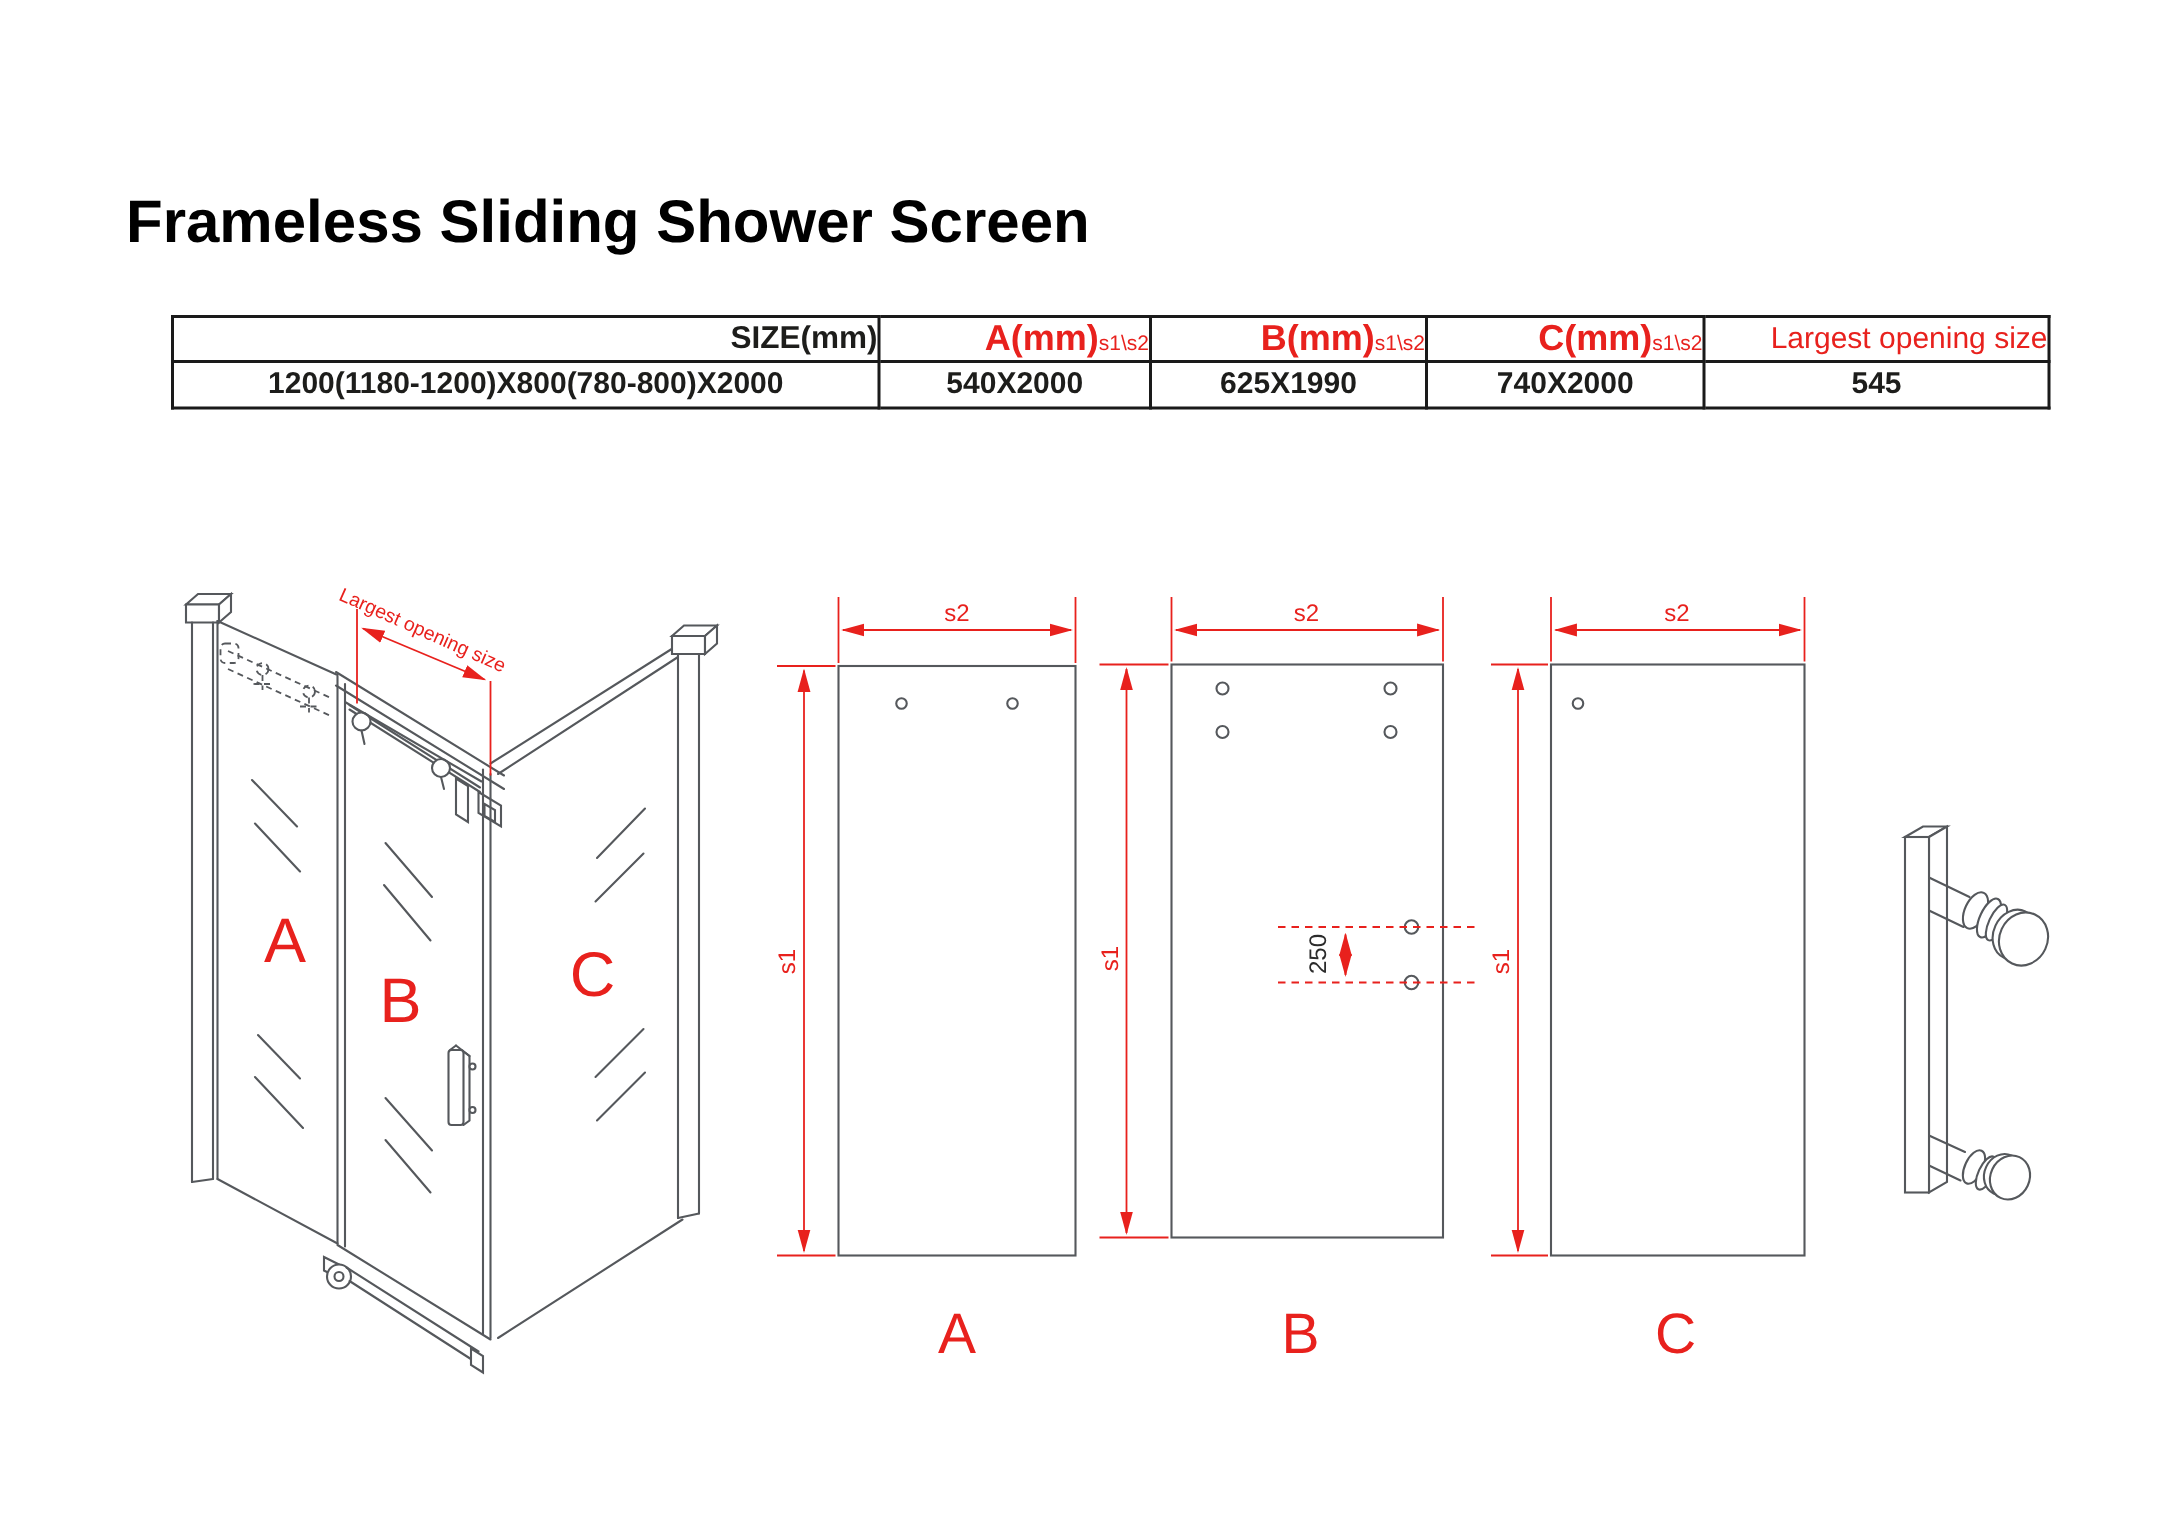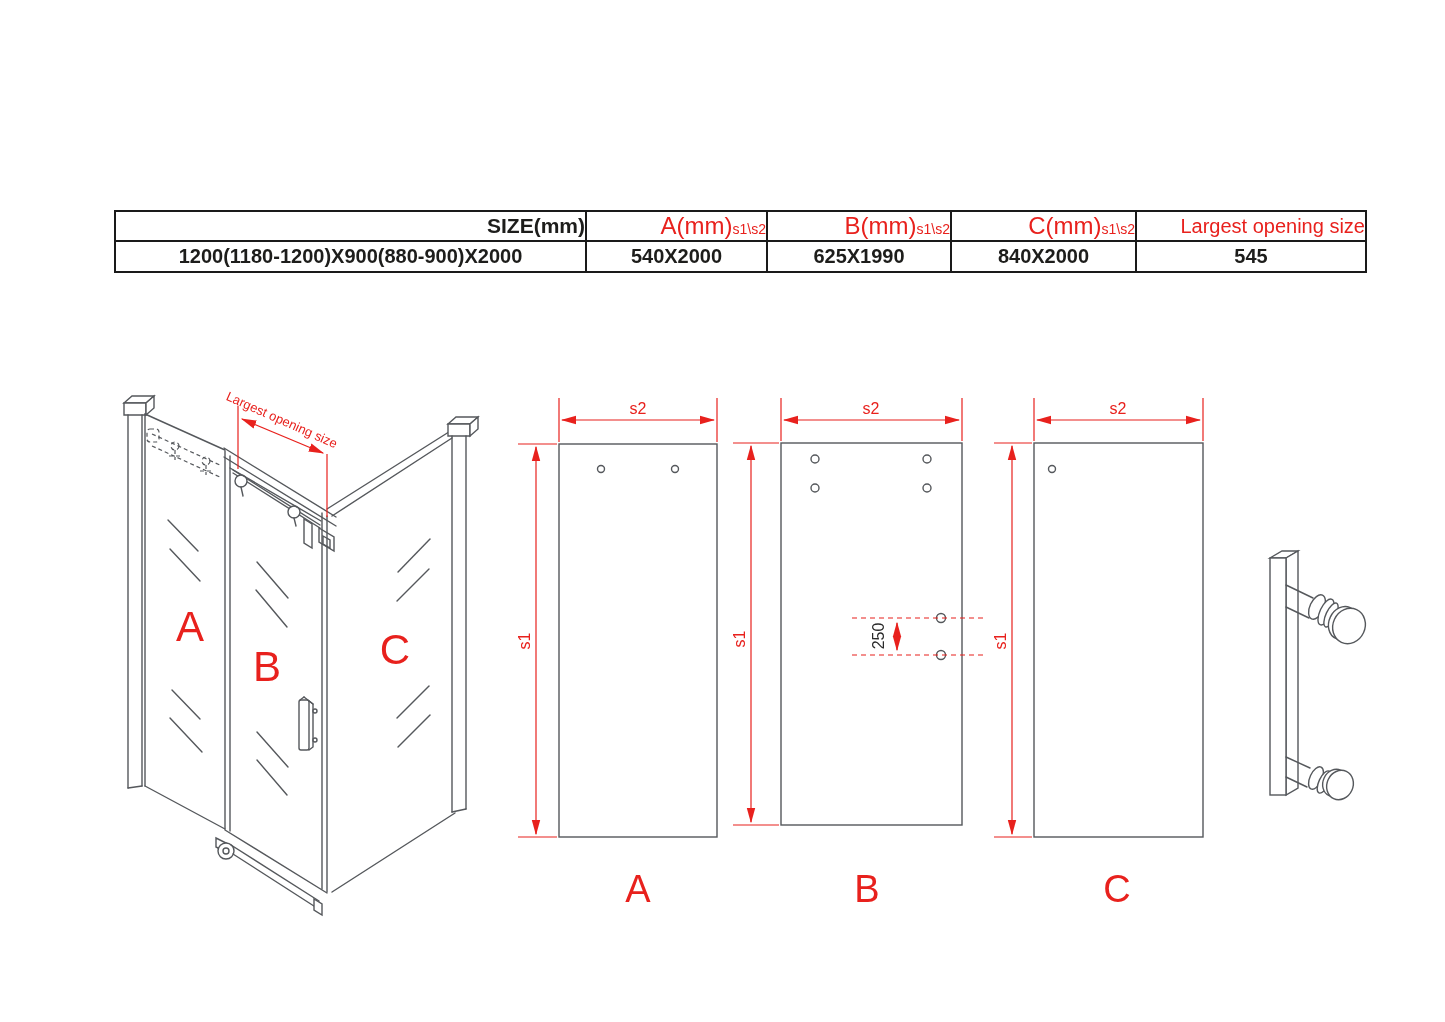--- a/index.html
+++ b/index.html
@@ -6,59 +6,60 @@
   .canvas{position:relative;width:1445px;height:1022px;background:#fff;overflow:hidden;
           font-family:"Liberation Sans",sans-serif;color:#1d1d1b;}
   .title{position:absolute;left:84px;top:126px;font-size:40px;font-weight:bold;
          letter-spacing:0px;color:#000;white-space:nowrap;}
   table.spec{position:absolute;left:114px;top:210px;border-collapse:collapse;table-layout:fixed;}
   table.spec td,table.spec th{border:2px solid #1a1a1a;text-align:center;vertical-align:middle;
          padding:0;white-space:nowrap;overflow:hidden;}
   table.spec th{height:28px;text-align:right;}
   table.spec td{height:29px;font-size:20px;font-weight:bold;color:#1d1d1b;}
   .hdr-black{font-size:21px;font-weight:bold;color:#1d1d1b;}
-  .hdr-main{font-size:24px;font-weight:400;color:#e8211d;}
+  .hdr-main{font-size:24px;font-weight:700;color:#e8211d;}
   .hdr-sub{font-size:14px;font-weight:400;color:#e8211d;}
   .hdr-large{font-size:20px;font-weight:400;color:#e8211d;}
   svg{position:absolute;overflow:visible;}
   .gl{stroke:#55585c;stroke-width:1.4;fill:none;stroke-linecap:round;}
   .glf{stroke:#55585c;stroke-width:1.4;fill:#fff;}
   .rd{stroke:#e8211d;stroke-width:1.2;fill:none;}
   .rdd{stroke:#e8211d;stroke-width:1.2;fill:none;stroke-dasharray:5 4;}
   .hid{stroke:#55585c;stroke-width:1.2;fill:none;stroke-dasharray:4 3;}
   text.redlab{fill:#e8211d;font-family:"Liberation Sans",sans-serif;}
   text.inklab{fill:#2b2b2b;font-family:"Liberation Sans",sans-serif;}
 </style>
 </head>
 <body>
 
 <div class="canvas">
 
+  <div class="title">Frameless Sliding Shower Screen</div>
 
   <table class="spec">
     <colgroup>
       <col style="width:471px">
         <col style="width:181px">
         <col style="width:184px">
       <col style="width:185px">
         <col style="width:230px">
     </colgroup>
     <tbody>
         <tr>
       <th><span class="hdr-black">SIZE(mm)</span></th>
       <th><span class="hdr-main">A(mm)</span><span class="hdr-sub">s1\s2</span></th>
       <th><span class="hdr-main">B(mm)</span><span class="hdr-sub">s1\s2</span></th>
       <th><span class="hdr-main">C(mm)</span><span class="hdr-sub">s1\s2</span></th>
       <th><span class="hdr-large">Largest opening size</span></th>
     </tr>
     <tr>
-      <td>1200(1180-1200)X900(880-900)X2000</td>
+      <td>1200(1180-1200)X800(780-800)X2000</td>
       <td>540X2000</td>
       <td>625X1990</td>
-      <td>840X2000</td>
+      <td>740X2000</td>
       <td>545</td>
     </tr>
   </tbody>
     </table>
 
   <svg style="left:100px;top:380px" width="400" height="560" viewBox="0 0 400 560">
     <defs>
       <marker id="arrR" viewBox="0 0 12 8" refX="11" refY="4" markerWidth="13" markerHeight="8.7" orient="auto-start-reverse">
           <path d="M0,0.7 L12,4 L0,7.3 Z" fill="#e8211d"></path>
         </marker>

